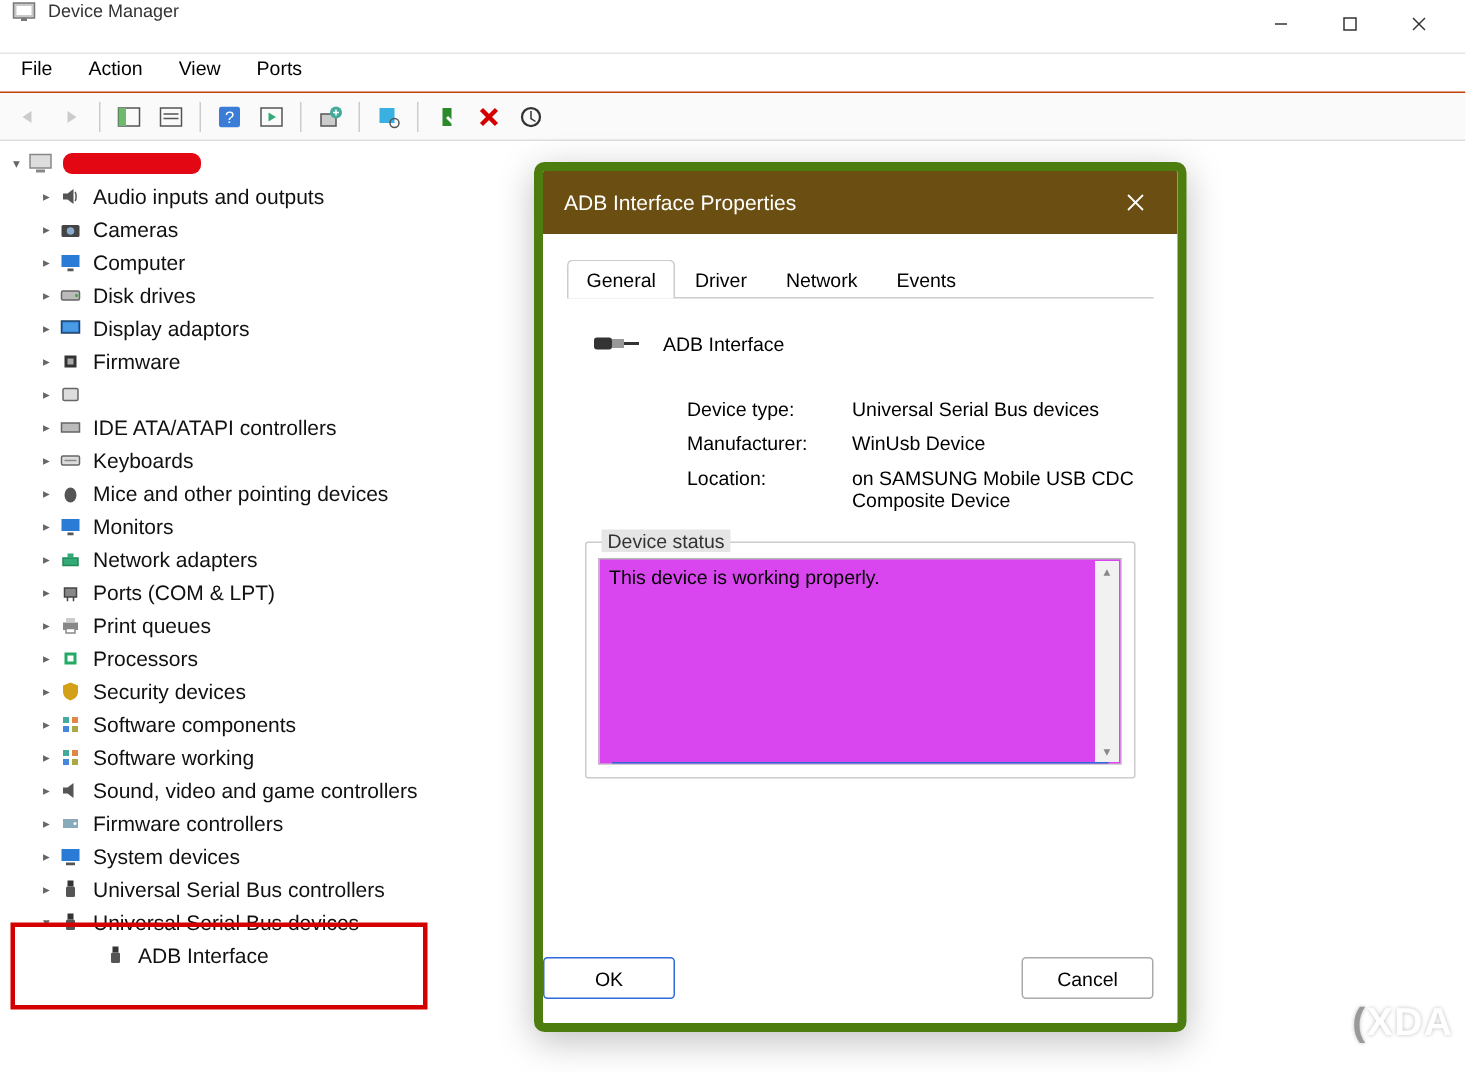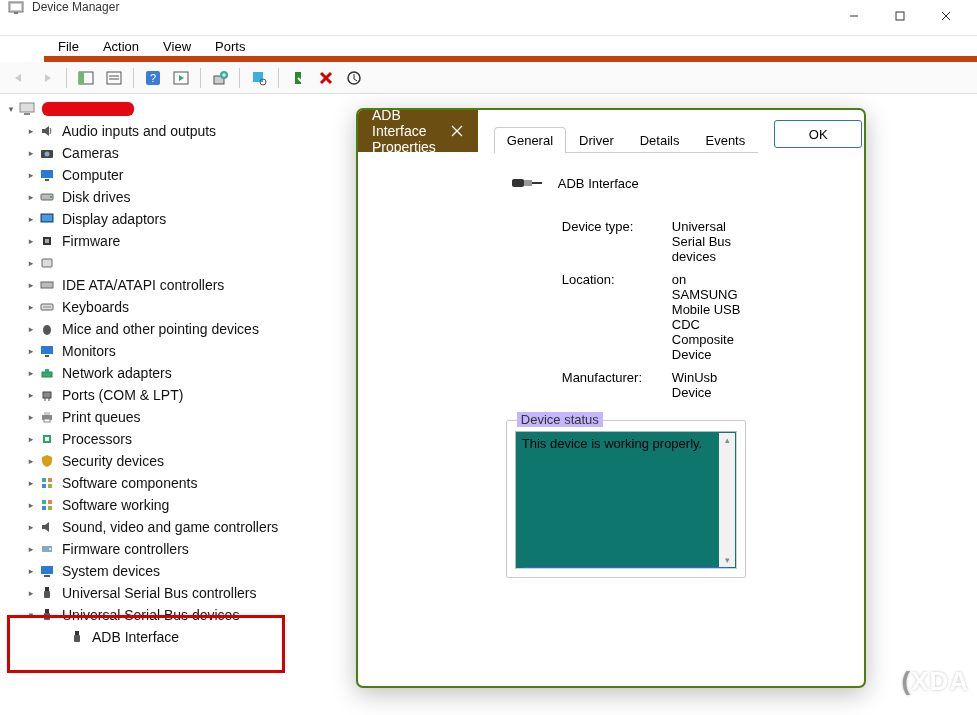--- a/index.html
+++ b/index.html
@@ -6,68 +6,68 @@
 body { font-family: "Segoe UI", Tahoma, sans-serif; font-size: 13px; background: #fff; width: 977px; height: 715px; position: relative; overflow: hidden; }
 
 
 .titlebar { height: 36px; display: flex; align-items: flex-start; padding: 0 8px; border-bottom: 1px solid #e5e5e5; }
 .titlebar .icon-app { width: 16px; height: 16px; margin-right: 8px; }
 .titlebar .title { font-size: 12px; color: #333; flex: 1; }
 .titlebar .win-controls { display: flex; }
 .winbtn { width: 46px; height: 32px; display: flex; align-items: center; justify-content: center; color: #555; }
 
 
-.menubar { height: 26px; display: flex; align-items: center; padding: 0 10px; gap: 16px; font-size: 13px; border-bottom: 6px solid #c2410c; margin-left: 44px; }
+.menubar { height: 26px; display: flex; align-items: flex-start; padding: 0 10px; gap: 16px; font-size: 13px; border-bottom: 1px solid #c2410c; }
 .menuitem { padding: 2px 4px; }
 
 
 .toolbar { height: 32px; display: flex; align-items: center; padding: 0 6px; gap: 2px; border-bottom: 1px solid #ddd; background: #fafafa; }
 .tbbtn { width: 26px; height: 26px; display: flex; align-items: center; justify-content: center; border-radius: 2px; }
 .tbsep { width: 1px; height: 20px; background: #ccc; margin: 0 4px; }
 .tbbtn.disabled { opacity: .4; }
 
 
 .tree { padding: 4px 8px 8px 4px; font-size: 14px; line-height: 22px; color: #111; user-select: none; }
 .node { display: flex; align-items: center; height: 22px; }
 .node .caret { width: 14px; display: inline-flex; justify-content: center; color: #666; font-size: 9px; }
 .node .nicon { width: 18px; height: 16px; display: inline-flex; align-items: center; justify-content: center; margin-right: 6px; }
 .node.child { padding-left: 20px; }
 .node.grandchild { padding-left: 50px; }
 .redblock { display: inline-block; width: 92px; height: 14px; background: #e30613; border-radius: 6px; }
 .redbox { position: absolute; border: 3px solid #d40000; left: 7px; top: 615px; width: 278px; height: 58px; }
 
 
-.dialog { position: absolute; left: 356px; top: 108px; width: 510px; height: 580px; border: 2px solid #4d7c0f; border-radius: 7px; box-shadow: 0 6px 24px rgba(0,0,0,.25); background: #fff; display: flex; overflow: hidden; }
+.dialog { position: absolute; left: 356px; top: 108px; width: 435px; height: 580px; border: 6px solid #4d7c0f; border-radius: 7px; box-shadow: 0 6px 24px rgba(0,0,0,.25); background: #fff; display: flex; flex-direction: column; overflow: hidden; }
 .dlg-titlebar { height: 42px; background: #6b4f12; color: #fff; display: flex; align-items: center; padding: 0 14px; font-size: 14px; }
 .dlg-titlebar .spacer { flex: 1; }
 .dlg-close { width: 28px; height: 28px; display: flex; align-items: center; justify-content: center; border-radius: 3px; }
 
 .dlg-body { flex: 1; padding: 8px 14px 0 14px; position: relative; }
 .tabs { display: flex; border-bottom: 1px solid #ccc; margin: 8px 2px 0 2px; }
 .tab { padding: 5px 12px; font-size: 13px; border: 1px solid transparent; border-bottom: none; position: relative; top: 1px; border-radius: 4px 4px 0 0; text-align: center; }
 .tab.active { border-color: #ccc; background: #fff; }
 
 .dlg-content { padding: 14px 10px 6px 10px; }
 .devhdr { display: flex; align-items: center; gap: 14px; padding: 4px 8px 16px 8px; }
 .devhdr .dicon { width: 34px; height: 24px; }
 .devhdr .dname { font-size: 13px; }
 
 .info-grid { padding: 4px 2px 8px 60px; font-size: 13px; }
 .info-row { display: flex; padding: 4px 0; }
-.info-label { width: 110px; }
+.info-label { width: 110px; margin-left: 12px; }
 .info-val { flex: 1; }
 
 .fieldset { border: 1px solid #ccc; margin: 8px 4px 4px 4px; padding: 10px 8px 8px 8px; border-radius: 2px; position: relative; }
-.fieldset .legend { position: absolute; top: -9px; left: 10px; background: #c4b5fd; padding: 0 4px; font-size: 13px; color: #333; }
-.statusbox { width: 100%; height: 138px; border: 1px solid #d0d0d0; border-top-color:#b8b8b8; border-left-color:#b8b8b8; background: #0f766e; padding: 4px 6px; font-size: 13px; position: relative; }
+.fieldset .legend { position: absolute; top: -9px; left: 10px; background: #e5e5e5; padding: 0 4px; font-size: 13px; color: #333; }
+.statusbox { width: 100%; height: 138px; border: 1px solid #d0d0d0; border-top-color:#b8b8b8; border-left-color:#b8b8b8; background: #d946ef; padding: 4px 6px; font-size: 13px; position: relative; }
 .sb-scroll { position: absolute; right: 1px; top: 1px; bottom: 1px; width: 16px; background: #f1f1f1; display:flex; flex-direction:column; justify-content:space-between; align-items:center; }
 .sb-arrow { font-size: 9px; color: #888; padding:2px; }
 .underline { position:absolute; left:8px; right:8px; bottom:0; height:1px; background:#2f6bd8; }
 
-.dlg-buttons { display: flex; justify-content: flex-end; gap: 20px; padding: 10px 16px 16px 0; }
+.dlg-buttons { display: flex; justify-content: space-between; gap: 10px; padding: 10px 16px 16px 0; }
 .btn { min-width: 88px; height: 28px; border: 1px solid #aaa; background: #fff; border-radius: 3px; font-size: 13px; display:flex; align-items:center; justify-content:center; }
 .btn.primary { border-color: #2f6bd8; }
 
 .watermark { position: absolute; right: 8px; bottom: 18px; font-family: Arial, sans-serif; font-weight: 700; font-size: 26px; letter-spacing: 1px; color: #fff; opacity: .85; text-shadow: 0 0 3px rgba(0,0,0,.3); }
 .watermark .bracket { color: #888; }
 
 svg { display: block; }
 </style>
 </head>
 <body>
@@ -447,46 +447,46 @@
       <svg width="12" height="12">
           <line x1="1" y1="1" x2="11" y2="11" stroke="#fff" stroke-width="1.2"></line>
           <line x1="11" y1="1" x2="1" y2="11" stroke="#fff" stroke-width="1.2"></line>
         </svg>
     </span>
   </div>
   <div class="dlg-body">
     <div class="tabs">
       <div class="tab active">General</div>
       <div class="tab">Driver</div>
-      <div class="tab">Details</div>
+      <div class="tab">Network</div>
       <div class="tab">Events</div>
     </div>
     <div class="dlg-content">
       <div class="devhdr">
         <span class="dicon">
           <svg width="34" height="24" viewBox="0 0 34 24">
               <rect x="2" y="8" width="12" height="8" rx="2" fill="#333"></rect>
               <rect x="14" y="9" width="8" height="6" fill="#999"></rect>
               <rect x="22" y="11" width="10" height="2" fill="#333"></rect>
             </svg>
         </span>
         <span class="dname">ADB Interface</span>
       </div>
       <div class="info-grid">
         <div class="info-row">
           <span class="info-label">Device type:</span>
           <span class="info-val">Universal Serial Bus devices</span>
         </div>
         <div class="info-row">
+          <span class="info-label">Manufacturer:</span>
+          <span class="info-val">WinUsb Device</span>
+        </div>
+        <div class="info-row">
           <span class="info-label">Location:</span>
           <span class="info-val">on SAMSUNG Mobile USB CDC Composite Device</span>
-        </div>
-        <div class="info-row">
-          <span class="info-label">Manufacturer:</span>
-          <span class="info-val">WinUsb Device</span>
         </div>
       </div>
       <div class="fieldset">
         <span class="legend">Device status</span>
         <div class="statusbox">
           <span>This device is working properly.</span>
           <div class="sb-scroll">
             <span class="sb-arrow">▴</span>
             <span class="sb-arrow">▾</span>
           </div>

